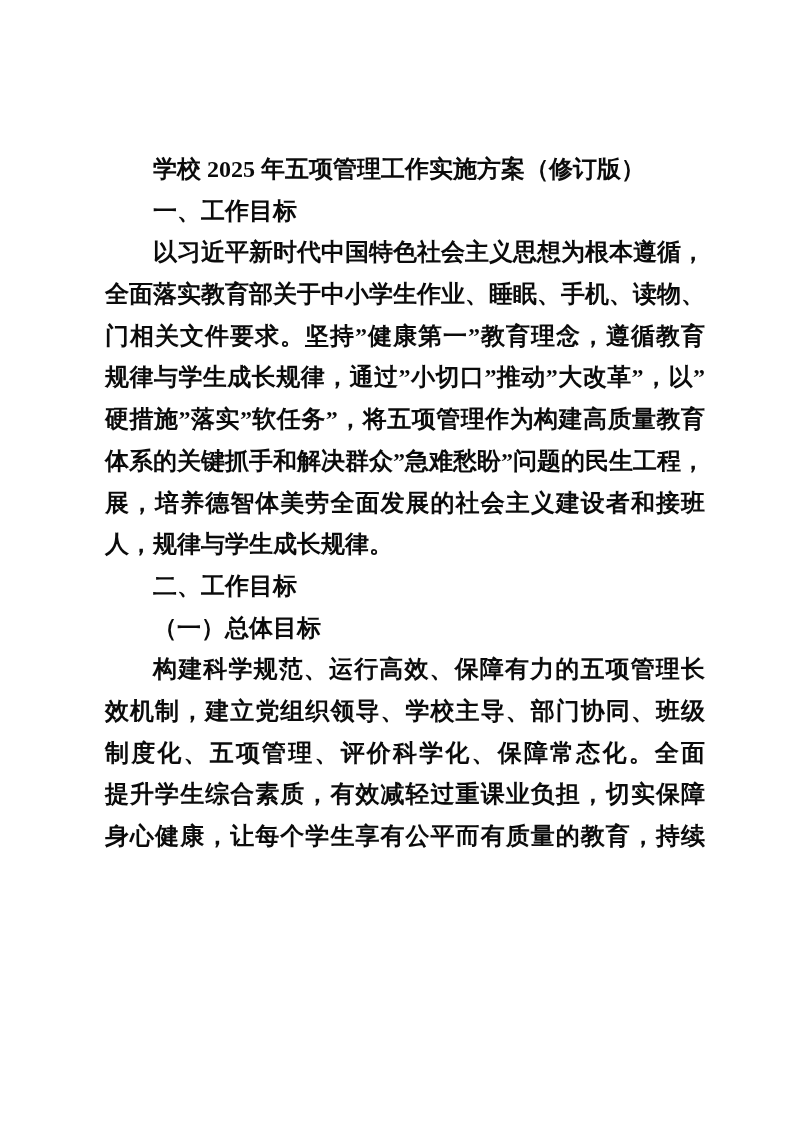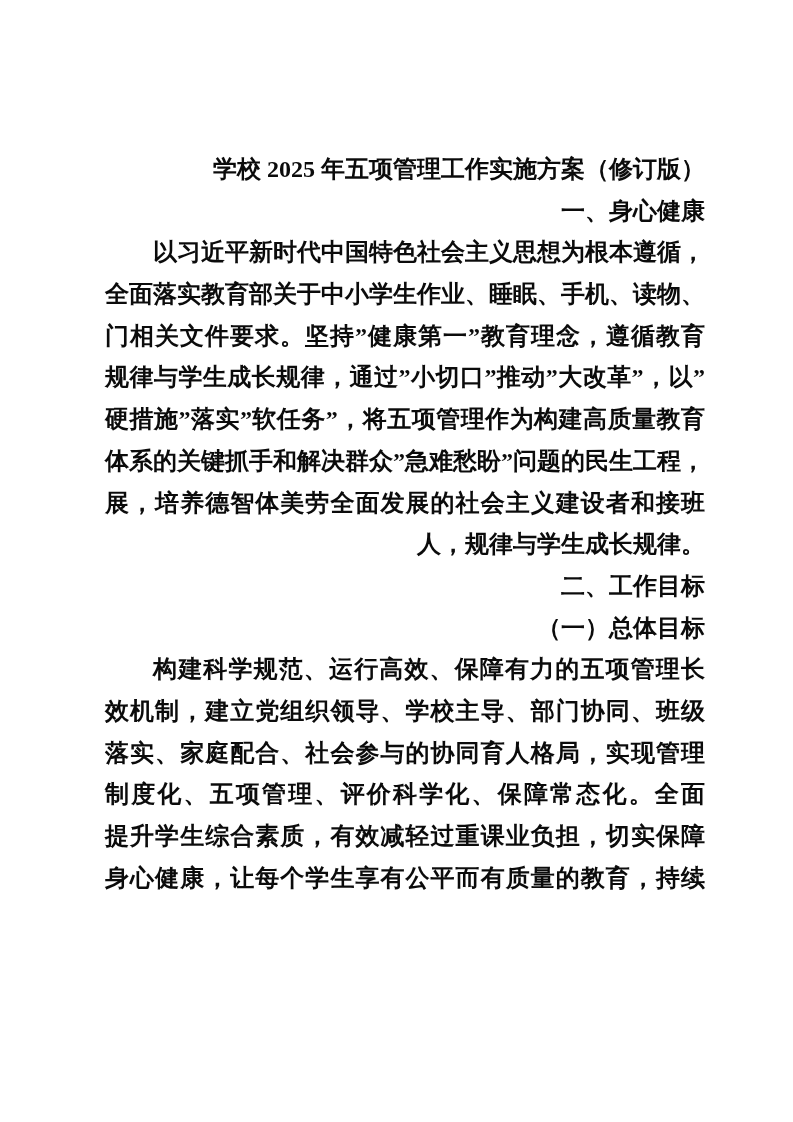--- a/index.html
+++ b/index.html
@@ -21,47 +21,46 @@
     top: 149px;
     width: 600px;
     color: #0b0b0b;
     font-weight: bold;
     font-size: 24px;
   }
   .line {
     line-height: 41.7px;
     height: 41.7px;
     white-space: normal;
-    text-align: right;
+    text-align: left;
   }
   .line.indent {
     text-indent: 2em;
   }
   .line.j {
     text-align: justify;
     text-align-last: justify;
   }
 </style>
 </head>
 <body>
 
 <div class="page">
   <div class="text-block">
     <div class="line indent">学校 2025 年五项管理工作实施方案（修订版）</div>
-    <div class="line indent">一、身心健康</div>
+    <div class="line indent">一、工作目标</div>
     <div class="line indent j">以习近平新时代中国特色社会主义思想为根本遵循，</div>
     <div class="line j">全面落实教育部关于中小学生作业、睡眠、手机、读物、</div>
     <div class="line j">门相关文件要求。坚持”健康第一”教育理念，遵循教育</div>
     <div class="line j">规律与学生成长规律，通过”小切口”推动”大改革”，以”</div>
     <div class="line j">硬措施”落实”软任务”，将五项管理作为构建高质量教育</div>
     <div class="line j">体系的关键抓手和解决群众”急难愁盼”问题的民生工程，</div>
     <div class="line j">展，培养德智体美劳全面发展的社会主义建设者和接班</div>
     <div class="line">人，规律与学生成长规律。</div>
     <div class="line indent">二、工作目标</div>
     <div class="line indent">（一）总体目标</div>
     <div class="line indent j">构建科学规范、运行高效、保障有力的五项管理长</div>
     <div class="line j">效机制，建立党组织领导、学校主导、部门协同、班级</div>
-    <div class="line j">落实、家庭配合、社会参与的协同育人格局，实现管理</div>
     <div class="line j">制度化、五项管理、评价科学化、保障常态化。全面</div>
     <div class="line j">提升学生综合素质，有效减轻过重课业负担，切实保障</div>
     <div class="line j">身心健康，让每个学生享有公平而有质量的教育，持续</div>
   </div>
 </div>
 
 </body></html>

